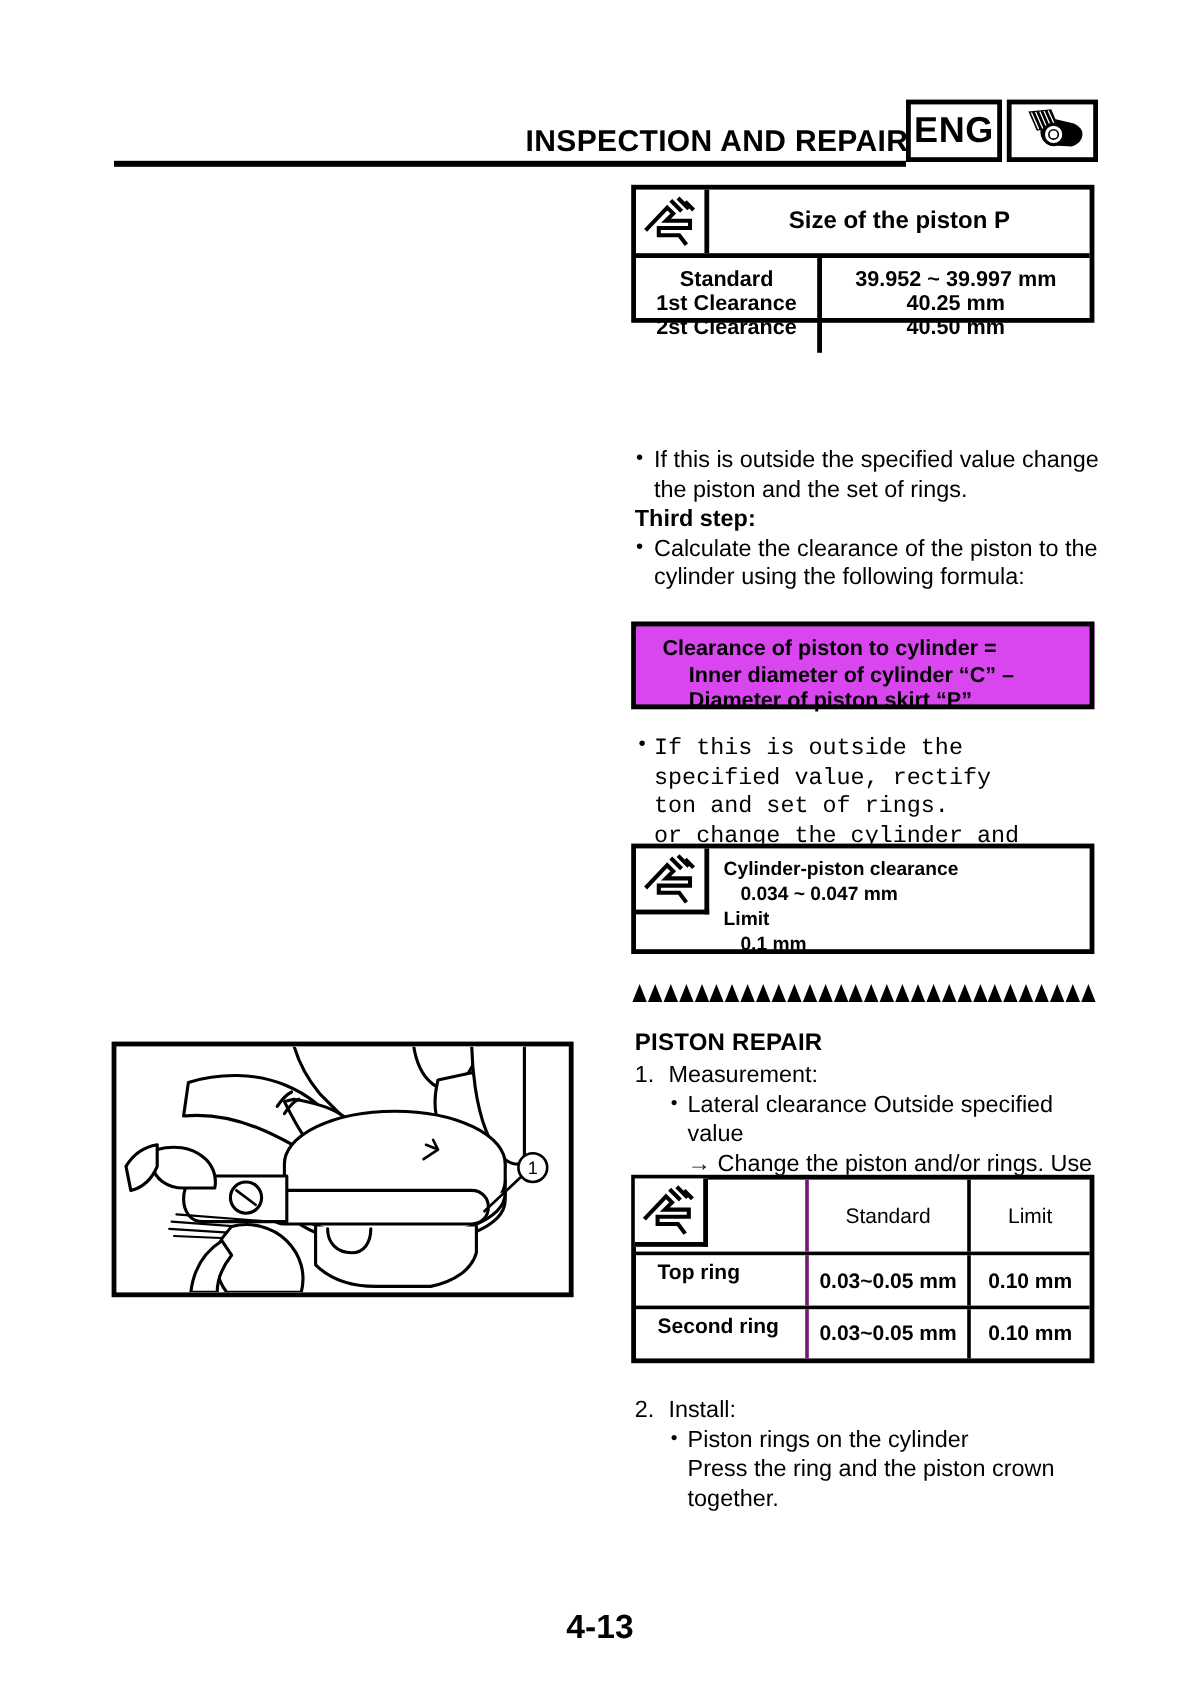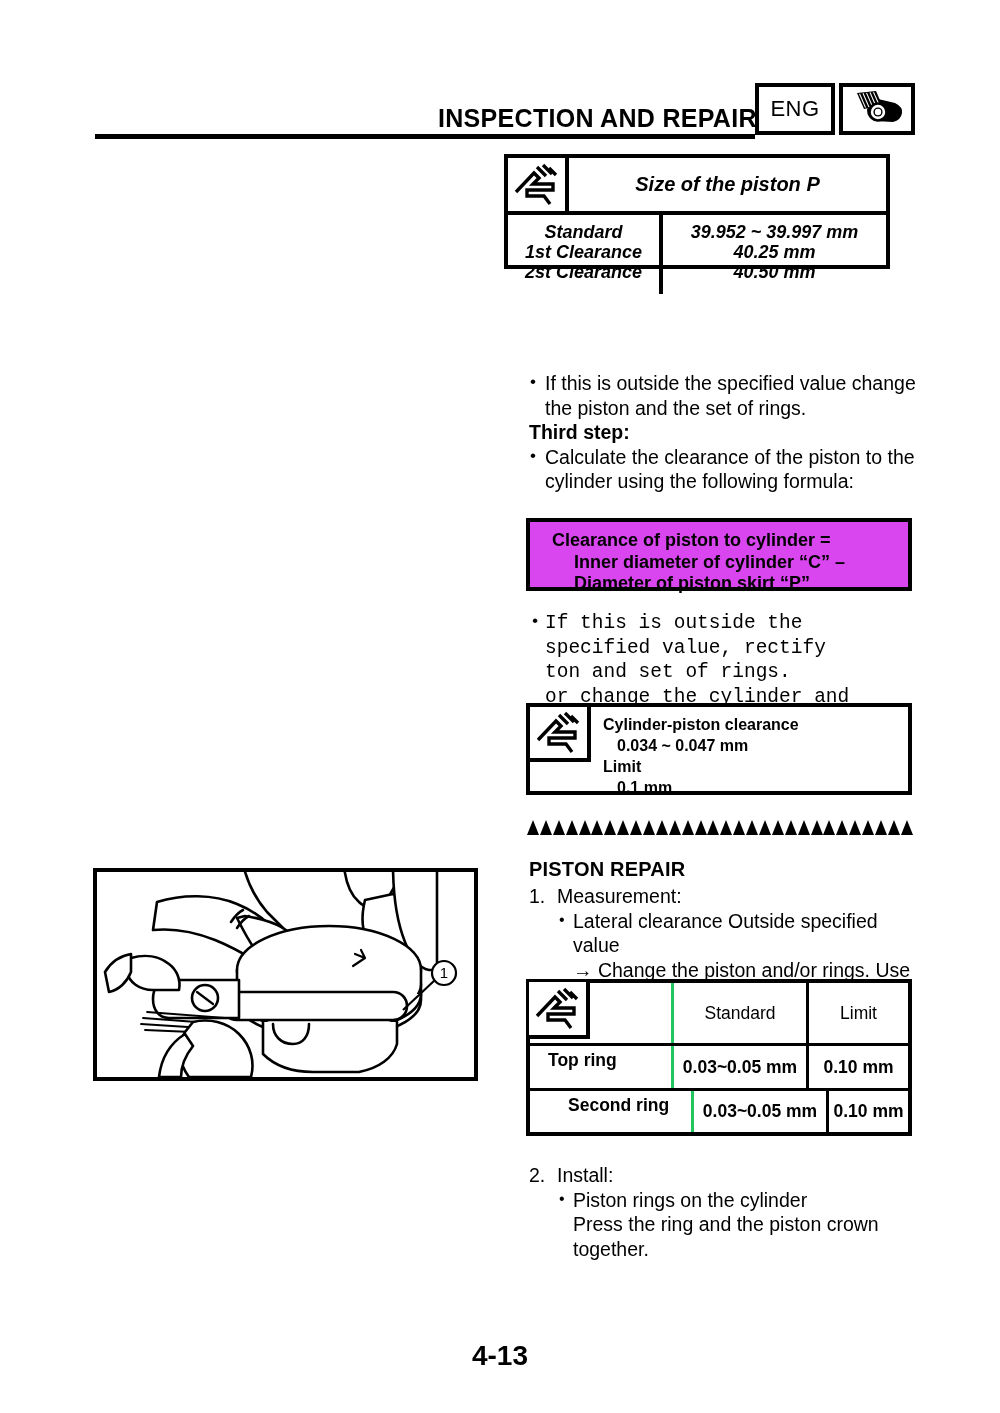--- a/index.html
+++ b/index.html
@@ -47,22 +47,22 @@
     width: 80px;
     height: 52px;
     border: 4px solid #000;
     box-sizing: border-box;
     background: #fff;
     display: flex;
     align-items: center;
     justify-content: center;
   }
   .eng-box span {
-    font-size: 22px;
-    font-weight: normal;
+    font-size: 30px;
+    font-weight: bold;
     letter-spacing: 0.5px;
   }
   .eng-icon-box {
     position: absolute;
     left: 839px;
     top: 83px;
     width: 76px;
     height: 52px;
     border: 4px solid #000;
     box-sizing: border-box;
@@ -75,25 +75,24 @@
 
   .spec-box {
     border: 4px solid #000;
     box-sizing: border-box;
     background: #fff;
   }
 
   
   .t1 {
     position: absolute;
-    left: 504px;
+    left: 526px;
     top: 154px;
     width: 386px;
     height: 115px;
-    font-style: italic;
   }
   .t1-row1 {
     display: flex;
     height: 57px;
     border-bottom: 4px solid #000;
     box-sizing: border-box;
   }
   .t1-iconcell {
     width: 61px;
     border-right: 4px solid #000;
@@ -289,25 +288,25 @@
     border: 4px solid #000;
     box-sizing: border-box;
     background: #fff;
   }
   .t2-row {
     display: flex;
     box-sizing: border-box;
   }
   .t2-row.r1 { height: 63px; border-bottom: 3px solid #000; }
   .t2-row.r2 { height: 45px; border-bottom: 3px solid #000; }
-  .t2-row.r3 { height: 41px; margin-left: 20px; }
+  .t2-row.r3 { height: 41px; }
   .t2-c1 {
     width: 144px;
     flex: 0 0 144px;
-    border-right: 3px solid #22c55e;
+    border-right: 3px solid #701a75;
     box-sizing: border-box;
     display: flex;
     align-items: center;
     justify-content: center;
     position: relative;
   }
   .t2-c2 {
     width: 135px;
     flex: 0 0 135px;
     border-right: 3px solid #000;

